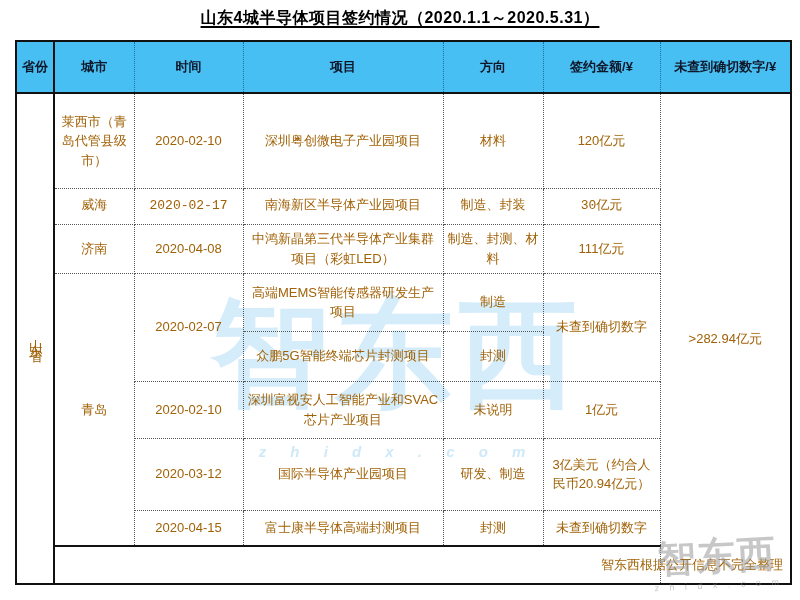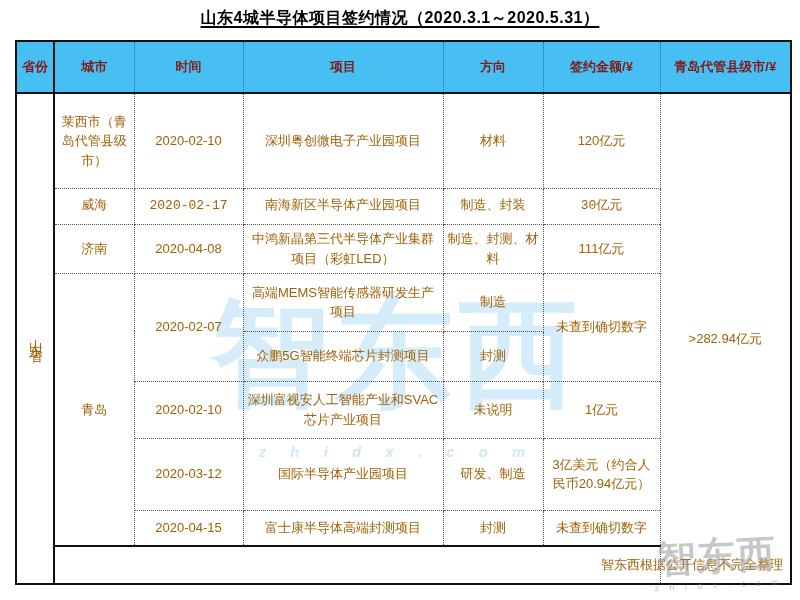--- a/index.html
+++ b/index.html
@@ -40,40 +40,40 @@
     border-collapse:collapse; table-layout:fixed; background:transparent;
     border:2px solid #111;
   }
   .sign-table th, .sign-table td {
     border:1px dotted #555; text-align:center; vertical-align:middle;
     font-size:13px; line-height:1.5; padding:2px 4px; color:#a16207;
     word-break:break-word;
   }
   .sign-table th {
     background:#48bff2; font-weight:bold; border:1px dotted #1d6f96;
-    border-bottom:2px solid #111; height:52px; color:#7f1d1d;
+    border-bottom:2px solid #111; height:52px; color:#0f172a;
   }
   .sign-table th.solid-right, .sign-table td.solid-right { border-right:2px solid #111; }
   .sign-table td.province-cell span {
     writing-mode:vertical-rl; text-orientation:upright; letter-spacing:5px;
     display:inline-block; font-size:13.5px;
   }
   .sign-table tr.footer-row td {
     border-top:2px solid #111; border-bottom:none;
   }
   .sign-table tr.footer-row td.footer-note-cell {
     text-align:right; padding-right:7px; font-size:13px;
   }
 </style>
 </head>
 <body>
 
 <div class="page">
 
-  <div class="title">山东4城半导体项目签约情况（2020.3.1～2020.5.31）</div>
+  <div class="title">山东4城半导体项目签约情况（2020.1.1～2020.5.31）</div>
 
   <div class="watermark">
     <div class="wm-logo">智东西</div>
     <div class="wm-domain">z h i d x . c o m</div>
   </div>
 
   <table class="sign-table">
     <colgroup>
       <col style="width:38px">
         <col style="width:80px">
@@ -84,21 +84,21 @@
       <col style="width:131px">
     </colgroup>
     <thead>
       <tr>
         <th class="solid-right">省份</th>
         <th>城市</th>
         <th>时间</th>
         <th>项目</th>
         <th>方向</th>
         <th>签约金额/¥</th>
-        <th>青岛代管县级市/¥</th>
+        <th>未查到确切数字/¥</th>
       </tr>
     </thead>
     <tbody>
       <tr style="height:95px;">
         <td class="province-cell solid-right" rowspan="9"><span>山东省</span></td>
         <td>莱西市（青岛代管县级市）</td>
         <td>2020-02-10</td>
         <td>深圳粤创微电子产业园项目</td>
         <td>材料</td>
         <td>120亿元</td>

